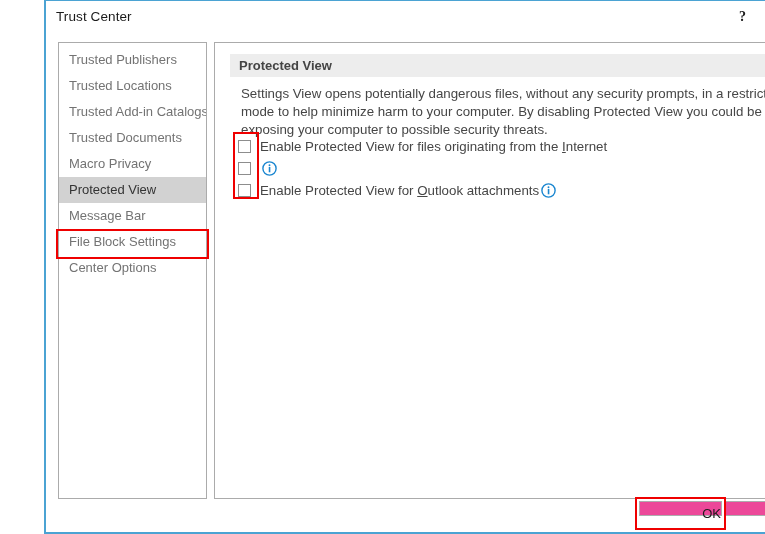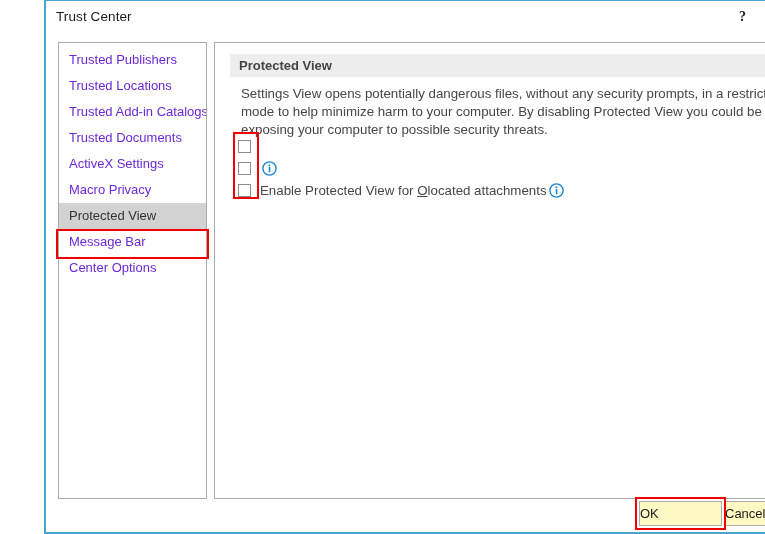--- a/index.html
+++ b/index.html
@@ -77,21 +77,21 @@
     border: 1px solid #ababab;
     background: #ffffff;
     overflow: hidden;
   }
   .side-item {
     position: relative;
     height: 26px;
     line-height: 26px;
     padding-left: 10px;
     font-size: 13px;
-    color: #6d28d9;
+    color: #737373;
     white-space: nowrap;
     cursor: default;
   }
   .side-item.first { margin-top: 4px; }
   .side-item.selected {
     background: #d2d2d2;
     color: #333333;
   }
 
   
@@ -162,29 +162,29 @@
     margin-left: 2px;
     display: inline-flex;
     vertical-align: -3px;
     cursor: default;
   }
 
   
   .btn {
     position: absolute;
     width: 83px;
-    height: 25px;
+    height: 15px;
     box-sizing: border-box;
     border: 1px solid #adadad;
-    background: #fef9c3;
+    background: #ec4899;
     font-size: 13px;
     color: #1b1b1b;
     font-family: "Liberation Sans", sans-serif;
     line-height: 23px;
-    text-align: left;
+    text-align: right;
     cursor: default;
   }
   .btn-ok { left: 593px; top: 500px; }
   .btn-cancel { left: 678px; top: 500px; }
 
   
   .anno {
     position: absolute;
     border: 2px solid #ef0000;
     box-sizing: border-box;
@@ -238,62 +238,63 @@
     <div class="side-item">
       <span>Trusted Locations</span>
     </div>
     <div class="side-item">
       <span>Trusted Add-in Catalogs</span>
     </div>
     <div class="side-item">
       <span>Trusted Documents</span>
     </div>
     <div class="side-item">
-      <span>ActiveX Settings</span>
-    </div>
-    <div class="side-item">
       <span>Macro Privacy</span>
     </div>
     <div class="side-item selected">
       <span>Protected View</span>
     </div>
     <div class="side-item">
       <span>Message Bar</span>
     </div>
     <div class="side-item">
+      <span>File Block Settings</span>
+    </div>
+    <div class="side-item">
       <span>Center Options</span>
     </div>
   </div>
 
   <div class="main-panel">
 
     <div class="section-header">Protected View</div>
 
     <div class="description">Settings View opens potentially dangerous files, without any security prompts, in a restricted mode to help minimize harm to your computer. By disabling Protected View you could be exposing your computer to possible security threats.</div>
 
     <div class="check-list">
 
       <div class="check-row">
         <div class="cbox"></div>
+        <span class="clabel"><span>Enable Protected View for files originating from the </span><u>I</u><span>nternet</span></span>
       </div>
 
       <div class="check-row">
         <div class="cbox"></div>
         <span class="info-icon">
           <svg width="15" height="15" viewBox="0 0 15 15">
             <circle cx="7.5" cy="7.5" r="6.6" fill="#ffffff" stroke="#1a86d0" stroke-width="1.4"></circle>
             <circle cx="7.5" cy="4.3" r="0.95" fill="#1a86d0"></circle>
             <rect x="6.75" y="6" width="1.6" height="5.3" fill="#1a86d0"></rect>
           </svg>
         </span>
       </div>
 
       <div class="check-row">
         <div class="cbox"></div>
-        <span class="clabel"><span>Enable Protected View for </span><u>O</u><span>located attachments</span></span>
+        <span class="clabel"><span>Enable Protected View for </span><u>O</u><span>utlook attachments</span></span>
         <span class="info-icon">
           <svg width="15" height="15" viewBox="0 0 15 15">
             <circle cx="7.5" cy="7.5" r="6.6" fill="#ffffff" stroke="#1a86d0" stroke-width="1.4"></circle>
             <circle cx="7.5" cy="4.3" r="0.95" fill="#1a86d0"></circle>
             <rect x="6.75" y="6" width="1.6" height="5.3" fill="#1a86d0"></rect>
           </svg>
         </span>
       </div>
 
     </div>

